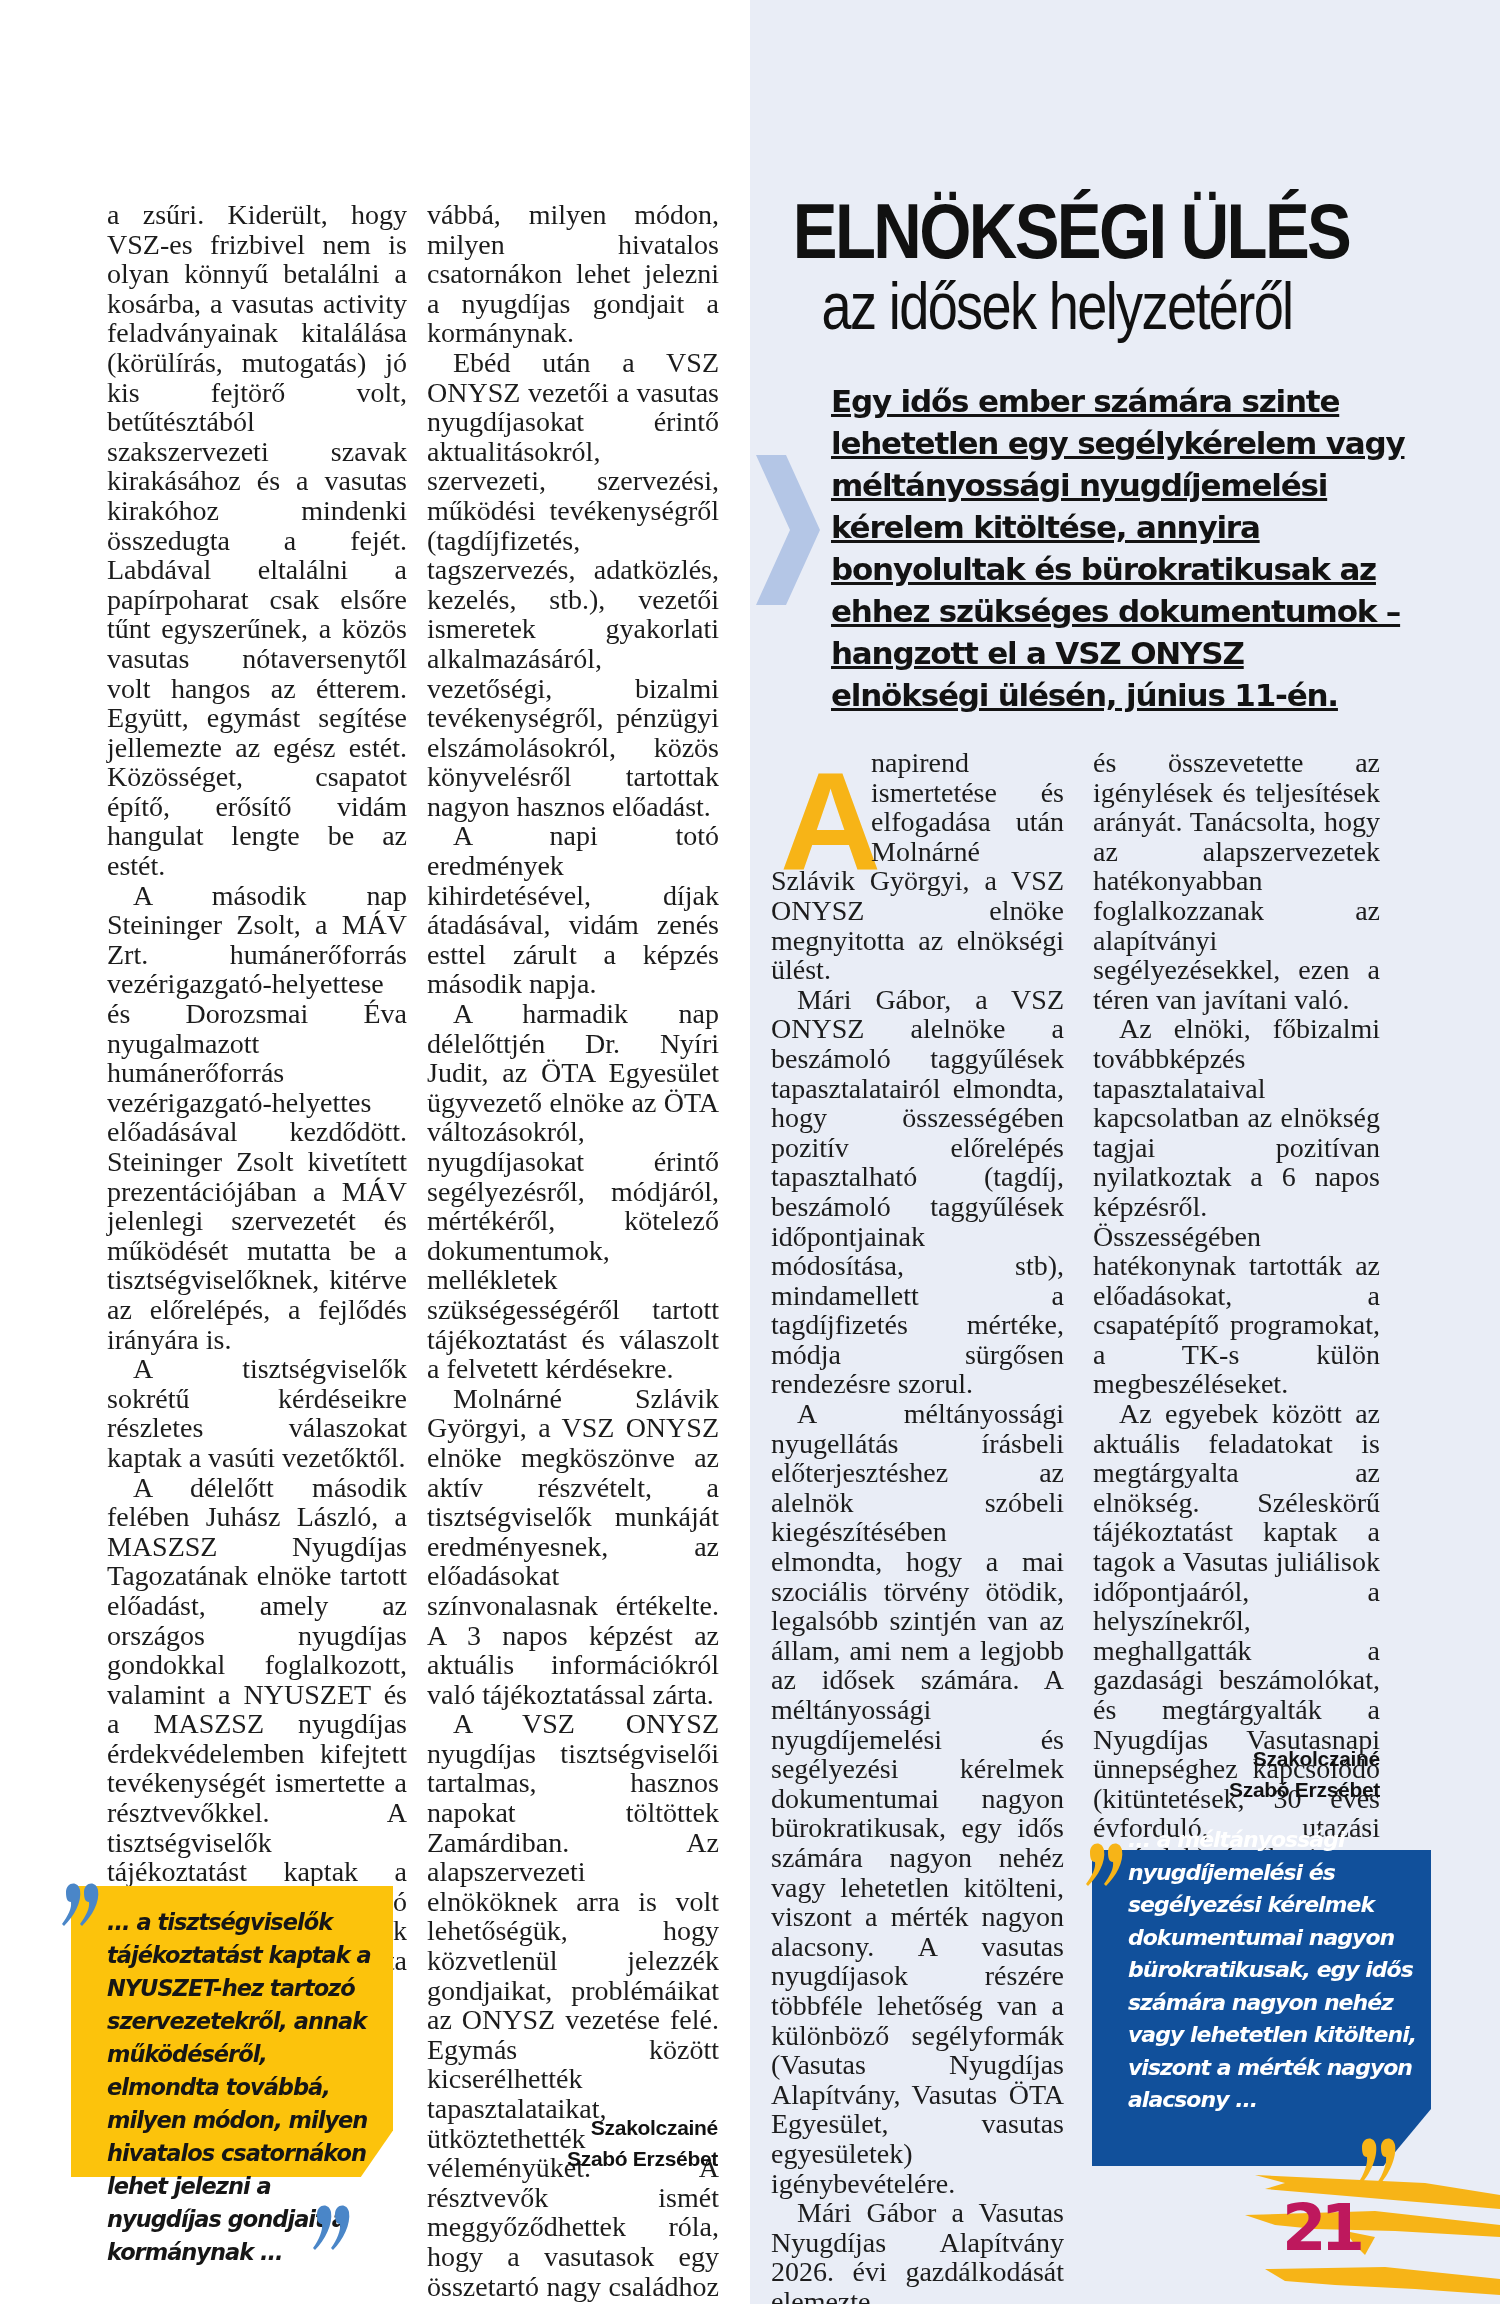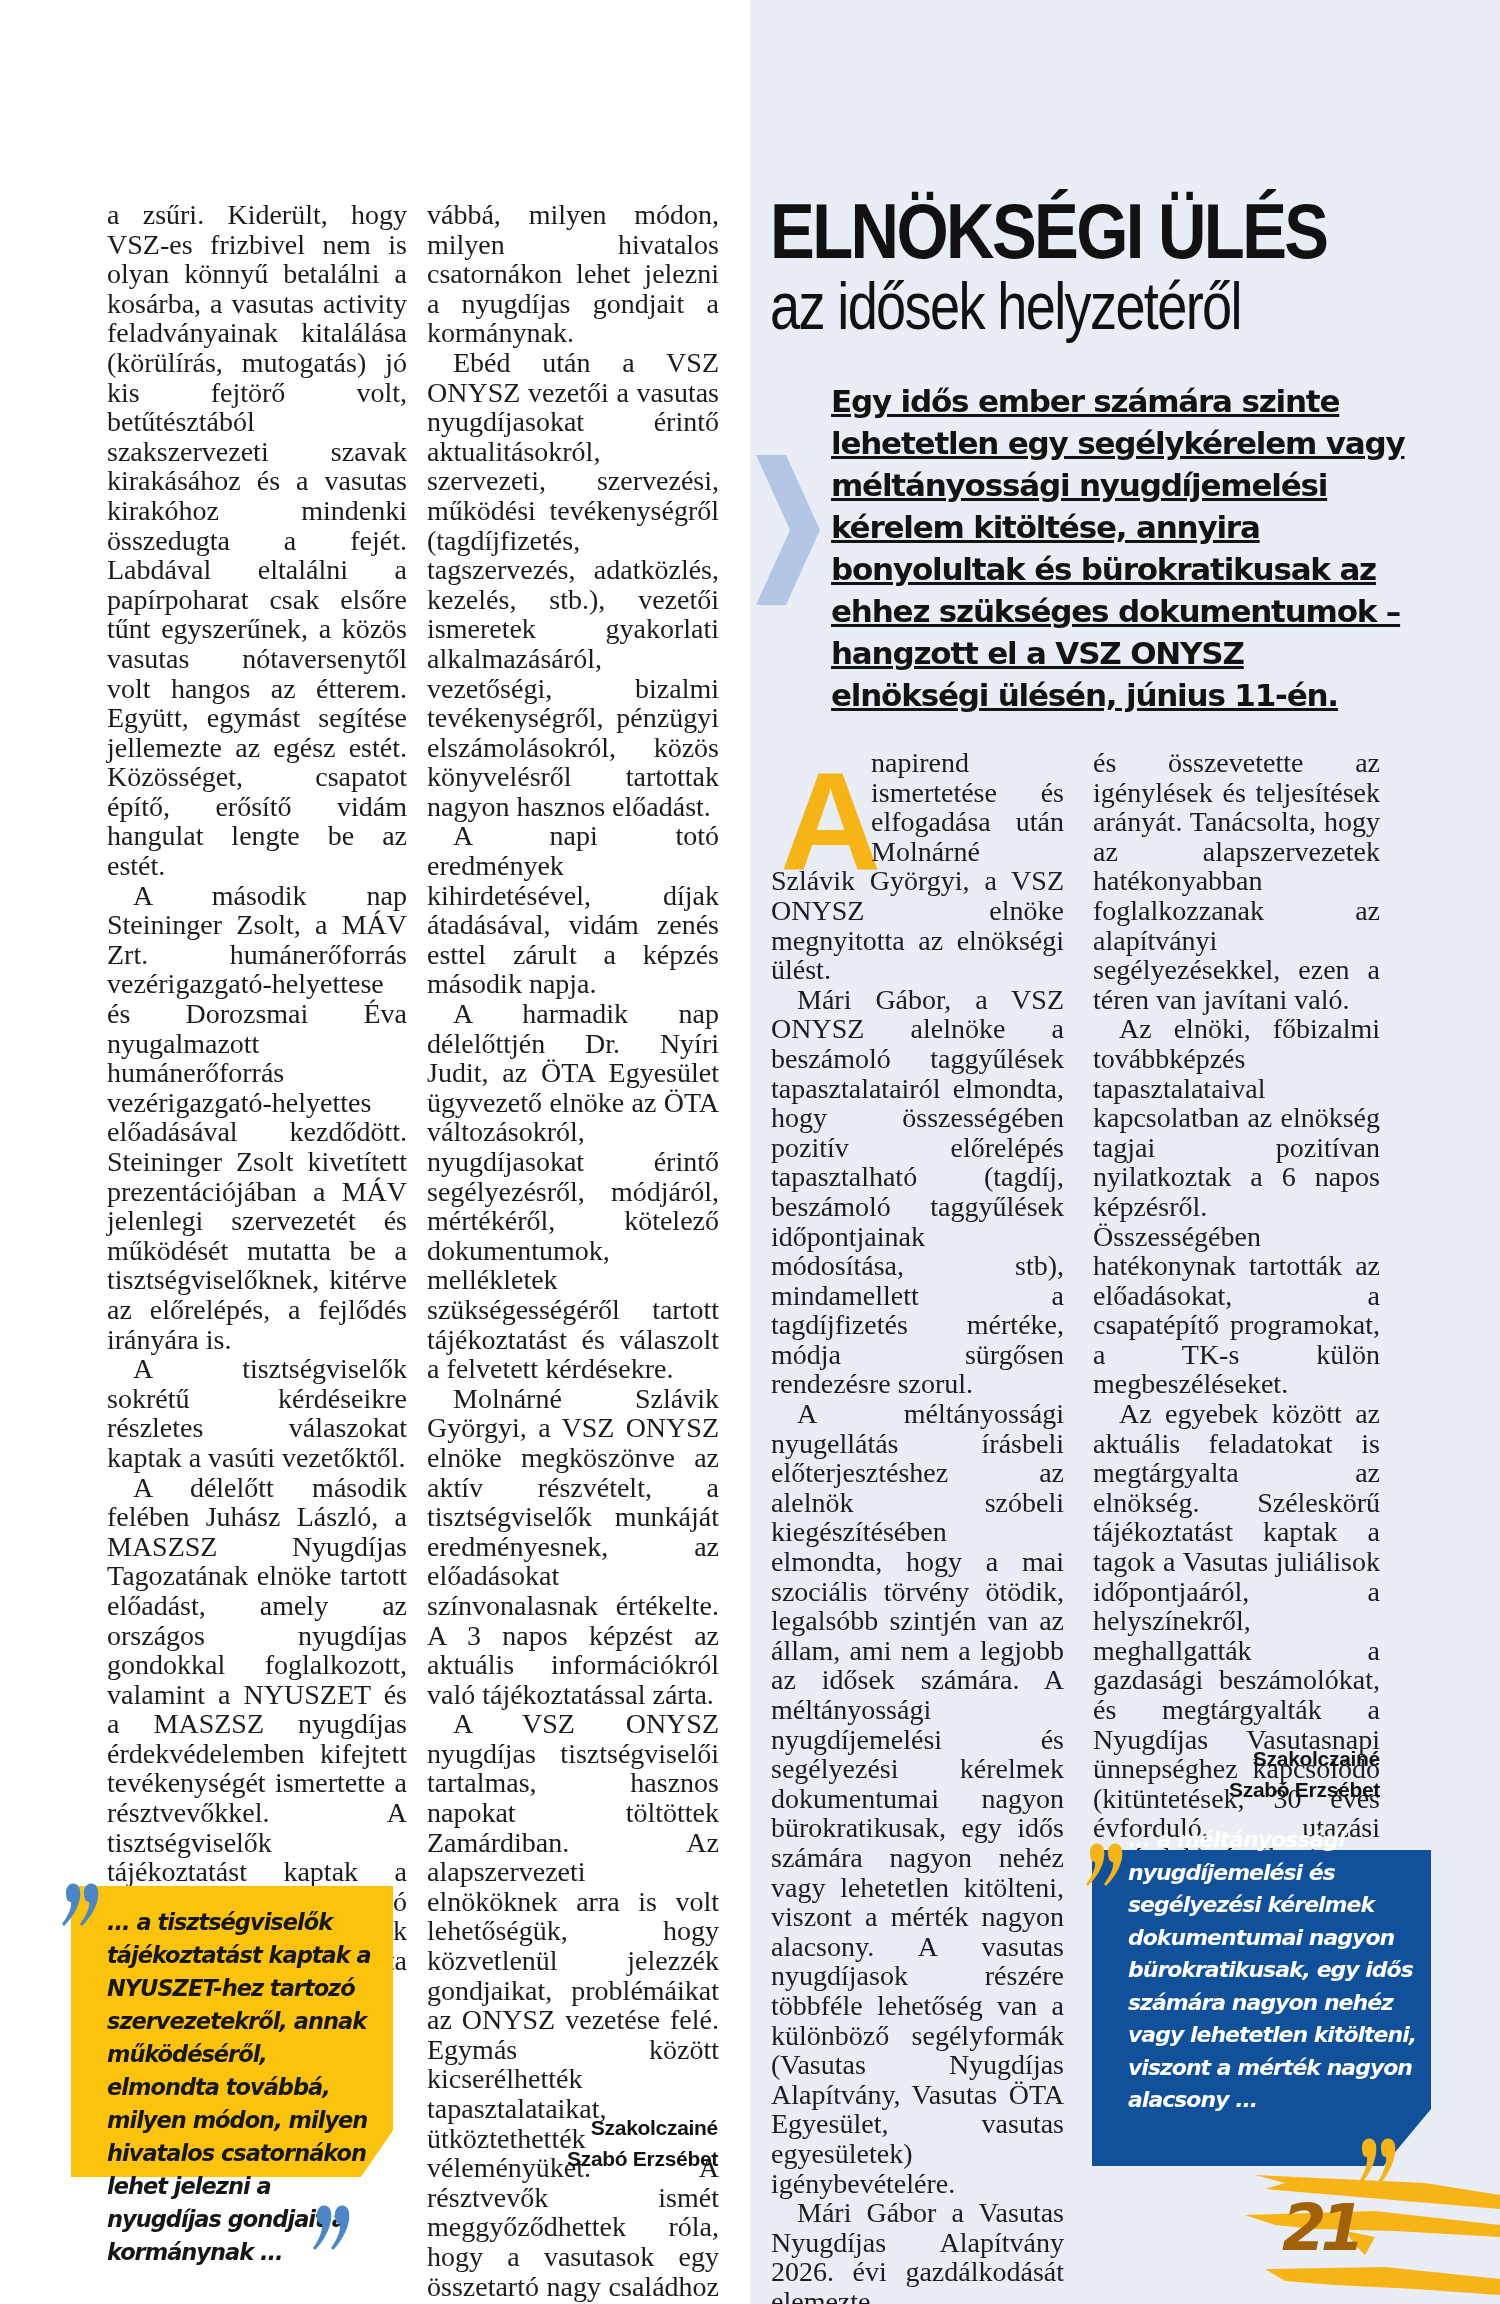--- a/index.html
+++ b/index.html
@@ -13,21 +13,21 @@
   .col p.ind { text-indent: 26px; }
   .col-1 { left: 107px; top: 200px; width: 300px; }
   .col-2 { left: 427px; top: 200px; width: 292px; }
   .col-3 { left: 771px; top: 748px; width: 293px; }
   .col-4 { left: 1093px; top: 748px; width: 287px; }
 
   .signature { font-family: Liberation Sans, sans-serif; font-weight: bold; font-size: 21px; line-height: 31px; text-align: right; color: #111; letter-spacing: -0.3px; }
   .sig-col2 { position: absolute; left: 480px; top: 2112px; width: 238px; }
   .sig-col4 { position: absolute; left: 1110px; top: 1743px; width: 270px; }
 
-  .title { position: absolute; left: 770px; top: 190px; width: 700px; font-family: "Liberation Sans", sans-serif; }
+  .title { position: absolute; left: 770px; top: 190px; width: 700px; font-family: "Liberation Sans", sans-serif; text-align: center; }
   .title-main { font-weight: bold; font-size: 78px; line-height: 82px; letter-spacing: -3px; color: #111; transform: scaleX(0.86); transform-origin: left; white-space: nowrap; }
   .title-sub { font-size: 66px; line-height: 72px; letter-spacing: -2px; color: #111; transform: scaleX(0.82); transform-origin: left; white-space: nowrap; margin-top: -2px; }
 
   .lead { position: absolute; left: 831px; top: 380px; width: 575px; font-family: "DejaVu Sans", sans-serif; font-weight: bold; font-size: 31px; line-height: 42px; color: #131313; letter-spacing: -1.2px; text-decoration: underline; }
   .chevron { position: absolute; left: 756px; top: 455px; width: 64px; height: 150px; }
 
   .dropcap { position: absolute; left: 780px; top: 762px; font-family: "Liberation Sans", sans-serif; font-weight: bold; font-size: 140px; line-height: 120px; color: #f7b417; }
   .drop-space { float: left; width: 100px; height: 112px; }
 
   .pull-yellow { position: absolute; left: 71px; top: 1886px; width: 322px; height: 291px; background: #fcc30c; clip-path: polygon(0 0, 100% 0, 100% 84%, 90% 100%, 0 100%); }
@@ -36,21 +36,21 @@
   .q-blue-open { position: absolute; left: 62px; top: 1878px; width: 40px; height: 52px; }
   .q-blue-close { position: absolute; left: 313px; top: 2200px; width: 40px; height: 54px; }
 
   .pull-blue { position: absolute; left: 1092px; top: 1850px; width: 339px; height: 316px; background: #11509b; clip-path: polygon(0 0, 100% 0, 100% 82%, 86% 100%, 0 100%); }
   .pull-blue-text { position: absolute; left: 1106px; top: 1824px; width: 320px; font-family: "DejaVu Sans", sans-serif; font-weight: bold; font-style: italic; font-size: 22px; line-height: 32.5px; color: #ffffff; letter-spacing: -1px; }
   .pull-blue-text .first { padding-left: 22px; }
   .q-yellow-open { position: absolute; left: 1086px; top: 1838px; width: 40px; height: 52px; }
   .q-yellow-close { position: absolute; left: 1358px; top: 2133px; width: 42px; height: 56px; }
 
   .brush { position: absolute; left: 1225px; top: 2165px; width: 275px; height: 139px; }
-  .page-number { position: absolute; left: 1282px; top: 2196px; font-family: "DejaVu Sans", sans-serif; font-weight: bold; font-style: italic; font-size: 64px; line-height: 64px; color: #a16207; letter-spacing: -6px; }
+  .page-number { position: absolute; left: 1282px; top: 2196px; font-family: "DejaVu Sans", sans-serif; font-weight: bold; font-size: 64px; line-height: 64px; color: #be185d; letter-spacing: -6px; }
 </style>
 </head>
 <body>
 
 <div class="right-bg"></div>
 
 <div class="col col-1">
   <p>a zsűri. Kiderült, hogy VSZ-es frizbivel nem is olyan könnyű betalálni a kosárba, a vasutas activity feladványainak kitalálása (körülírás, mutogatás) jó kis fejtörő volt, betűtésztából szakszervezeti szavak kirakásához és a vasutas kirakóhoz mindenki összedugta a fejét. Labdával eltalálni a papírpoharat csak elsőre tűnt egyszerűnek, a közös vasutas nótaversenytől volt hangos az étterem. Együtt, egymást segítése jellemezte az egész estét. Közösséget, csapatot építő, erősítő vidám hangulat lengte be az estét.</p>
   <p class="ind">A második nap Steininger Zsolt, a MÁV Zrt. humánerőforrás vezérigazgató-helyettese és Dorozsmai Éva nyugalmazott humánerőforrás vezérigazgató-helyettes előadásával kezdődött. Steininger Zsolt kivetített prezentációjában a MÁV jelenlegi szervezetét és működését mutatta be a tisztségviselőknek, kitérve az előrelépés, a fejlődés irányára is.</p>
   <p class="ind">A tisztségviselők sokrétű kérdéseikre részletes válaszokat kaptak a vasúti vezetőktől.</p>

